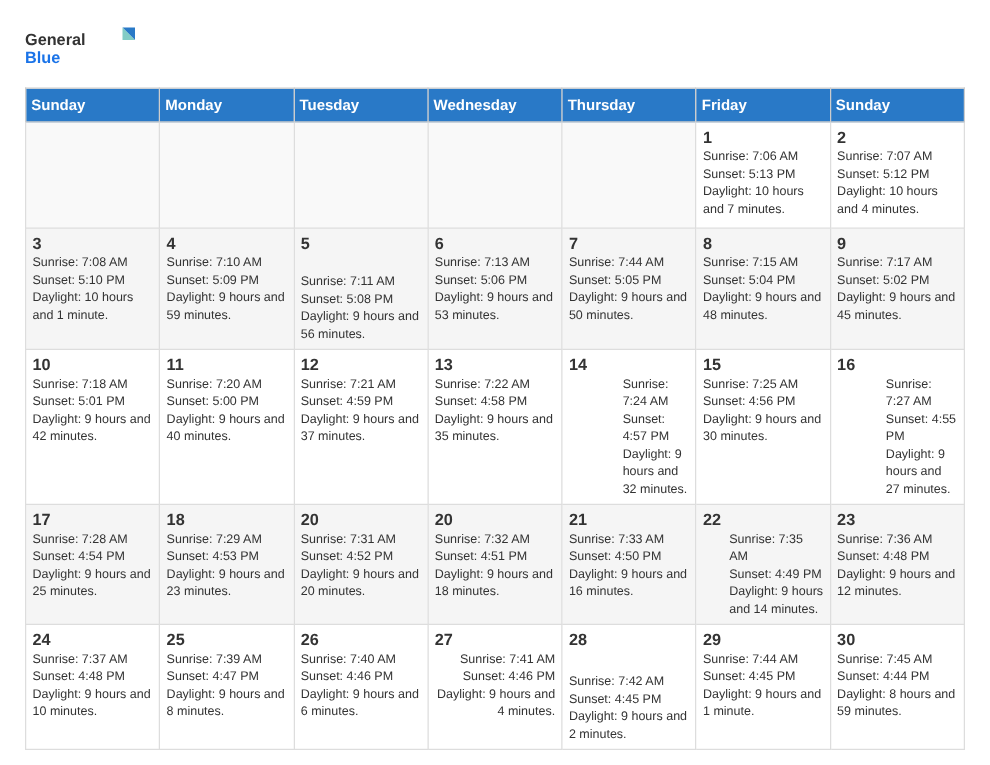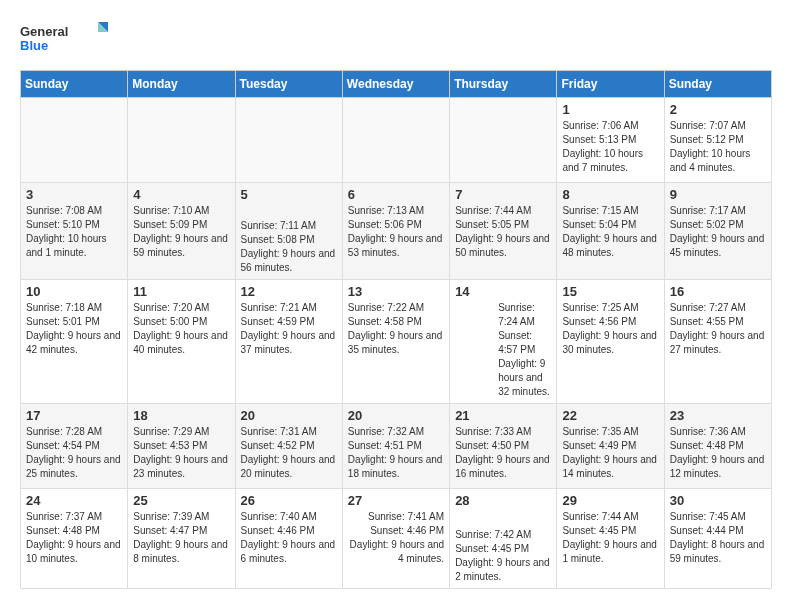--- a/index.html
+++ b/index.html
@@ -200,21 +200,21 @@
 Daylight: 9 hours and 32 minutes.</div>
         </td>
         <td>
           <span class="day-number">15</span>
           <div class="day-info" style="white-space: pre-line;">Sunrise: 7:25 AM
 Sunset: 4:56 PM
 Daylight: 9 hours and 30 minutes.</div>
         </td>
         <td>
           <span class="day-number">16</span>
-          <div class="day-info" style="white-space: pre-line;">Sunrise: 7:27 AM
+          <div class="day-info" style="white-space: pre-line; margin-left: 39px;">Sunrise: 7:27 AM
 Sunset: 4:55 PM
 Daylight: 9 hours and 27 minutes.</div>
         </td>
       </tr>
       <tr>
         <td>
           <span class="day-number">17</span>
           <div class="day-info" style="white-space: pre-line;">Sunrise: 7:28 AM
 Sunset: 4:54 PM
 Daylight: 9 hours and 25 minutes.</div>
@@ -238,21 +238,21 @@
 Daylight: 9 hours and 18 minutes.</div>
         </td>
         <td>
           <span class="day-number">21</span>
           <div class="day-info" style="white-space: pre-line;">Sunrise: 7:33 AM
 Sunset: 4:50 PM
 Daylight: 9 hours and 16 minutes.</div>
         </td>
         <td>
           <span class="day-number">22</span>
-          <div class="day-info" style="white-space: pre-line;">Sunrise: 7:35 AM
+          <div class="day-info" style="white-space: pre-line; margin-left: 21px;">Sunrise: 7:35 AM
 Sunset: 4:49 PM
 Daylight: 9 hours and 14 minutes.</div>
         </td>
         <td>
           <span class="day-number">23</span>
           <div class="day-info" style="white-space: pre-line;">Sunrise: 7:36 AM
 Sunset: 4:48 PM
 Daylight: 9 hours and 12 minutes.</div>
         </td>
       </tr>

